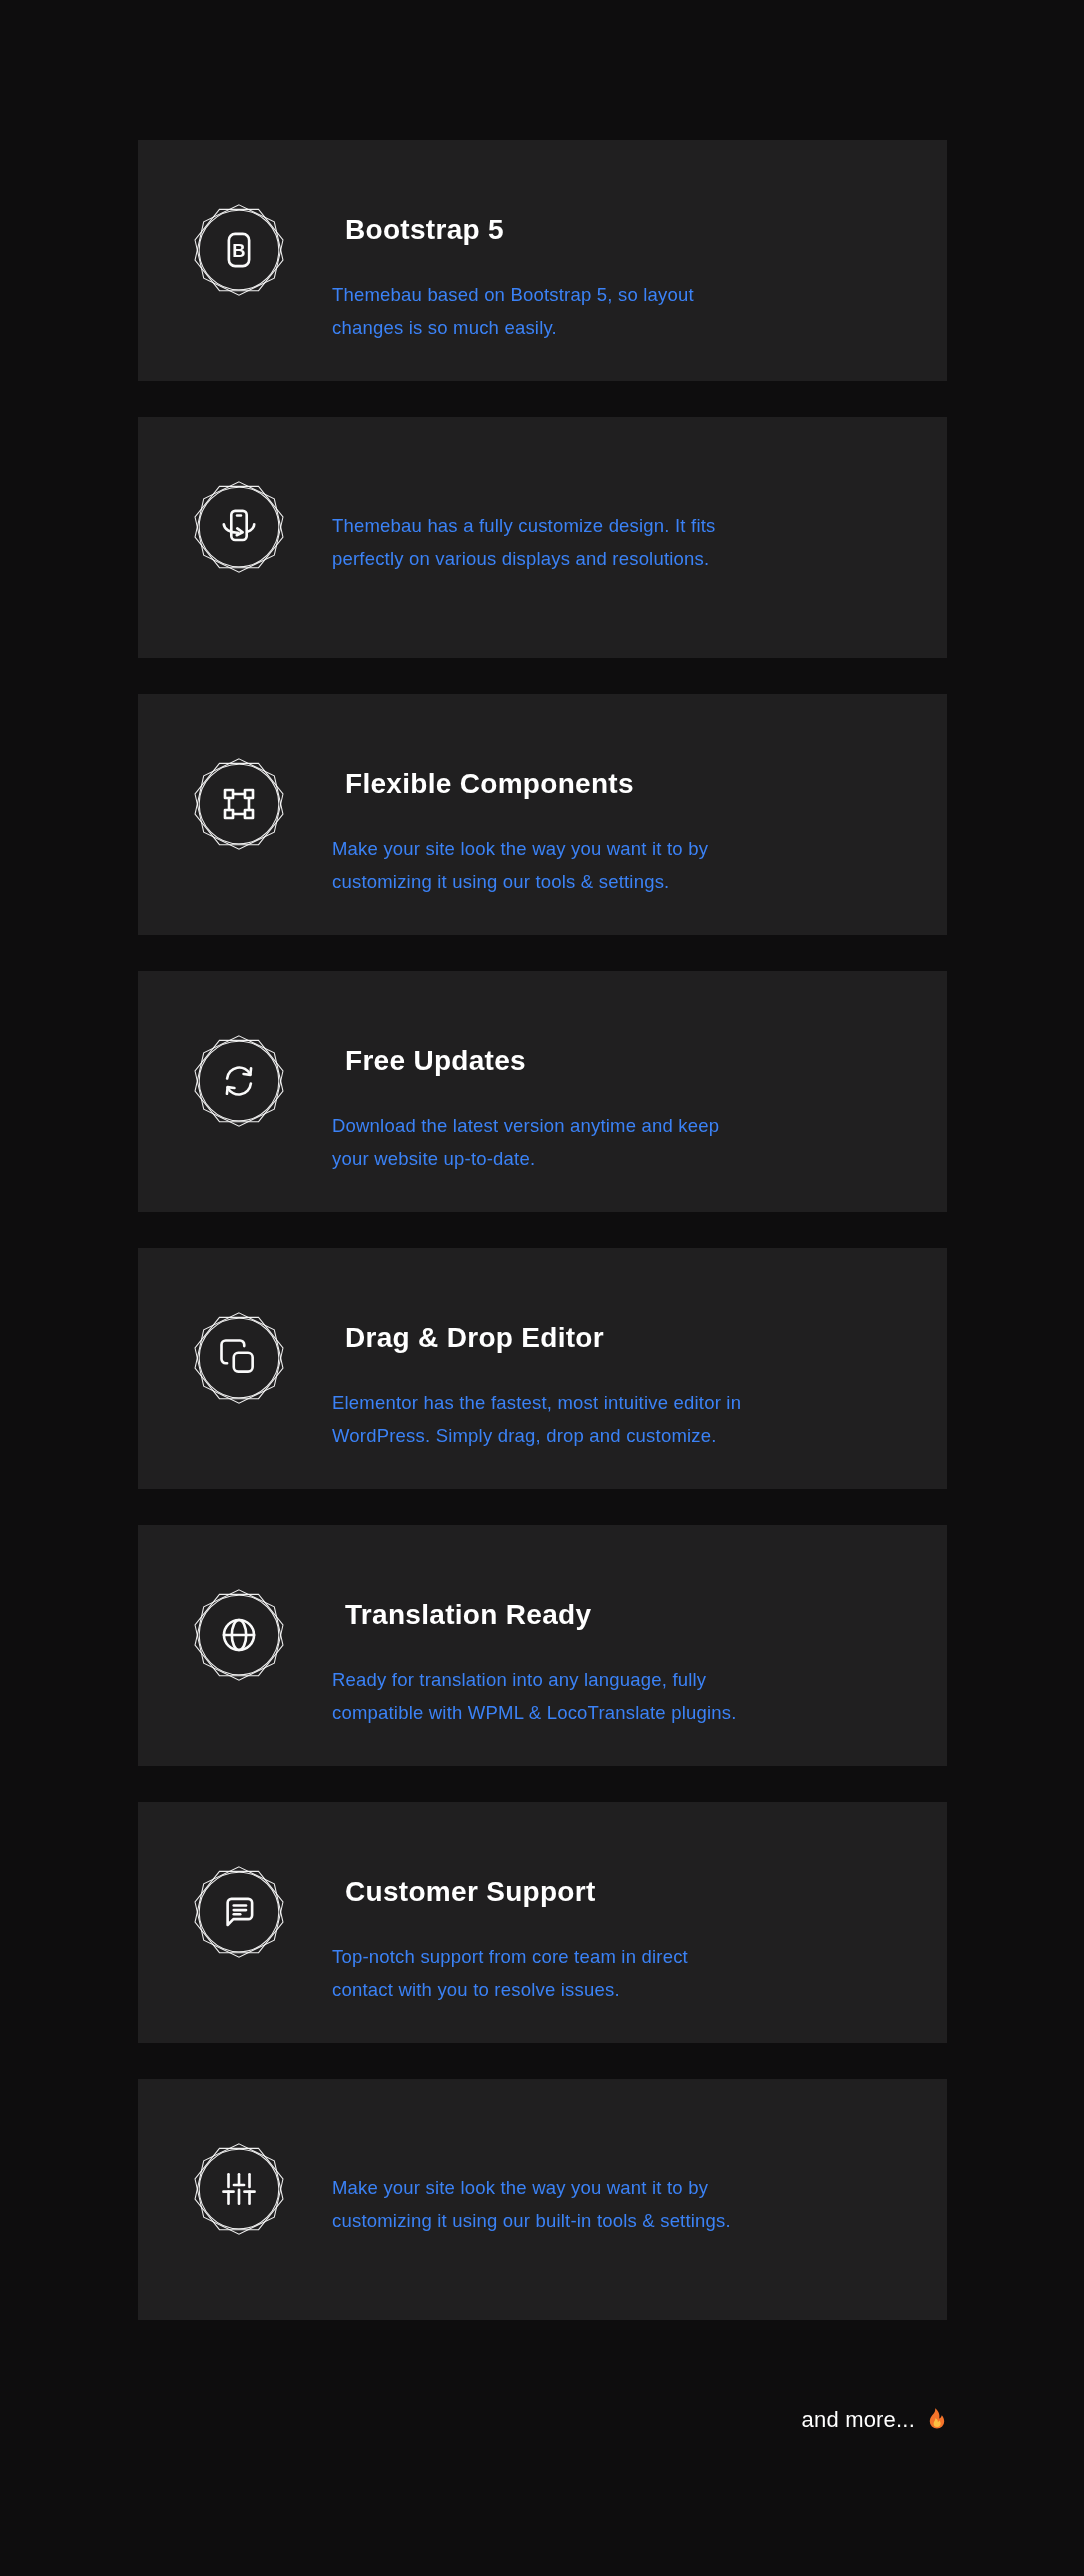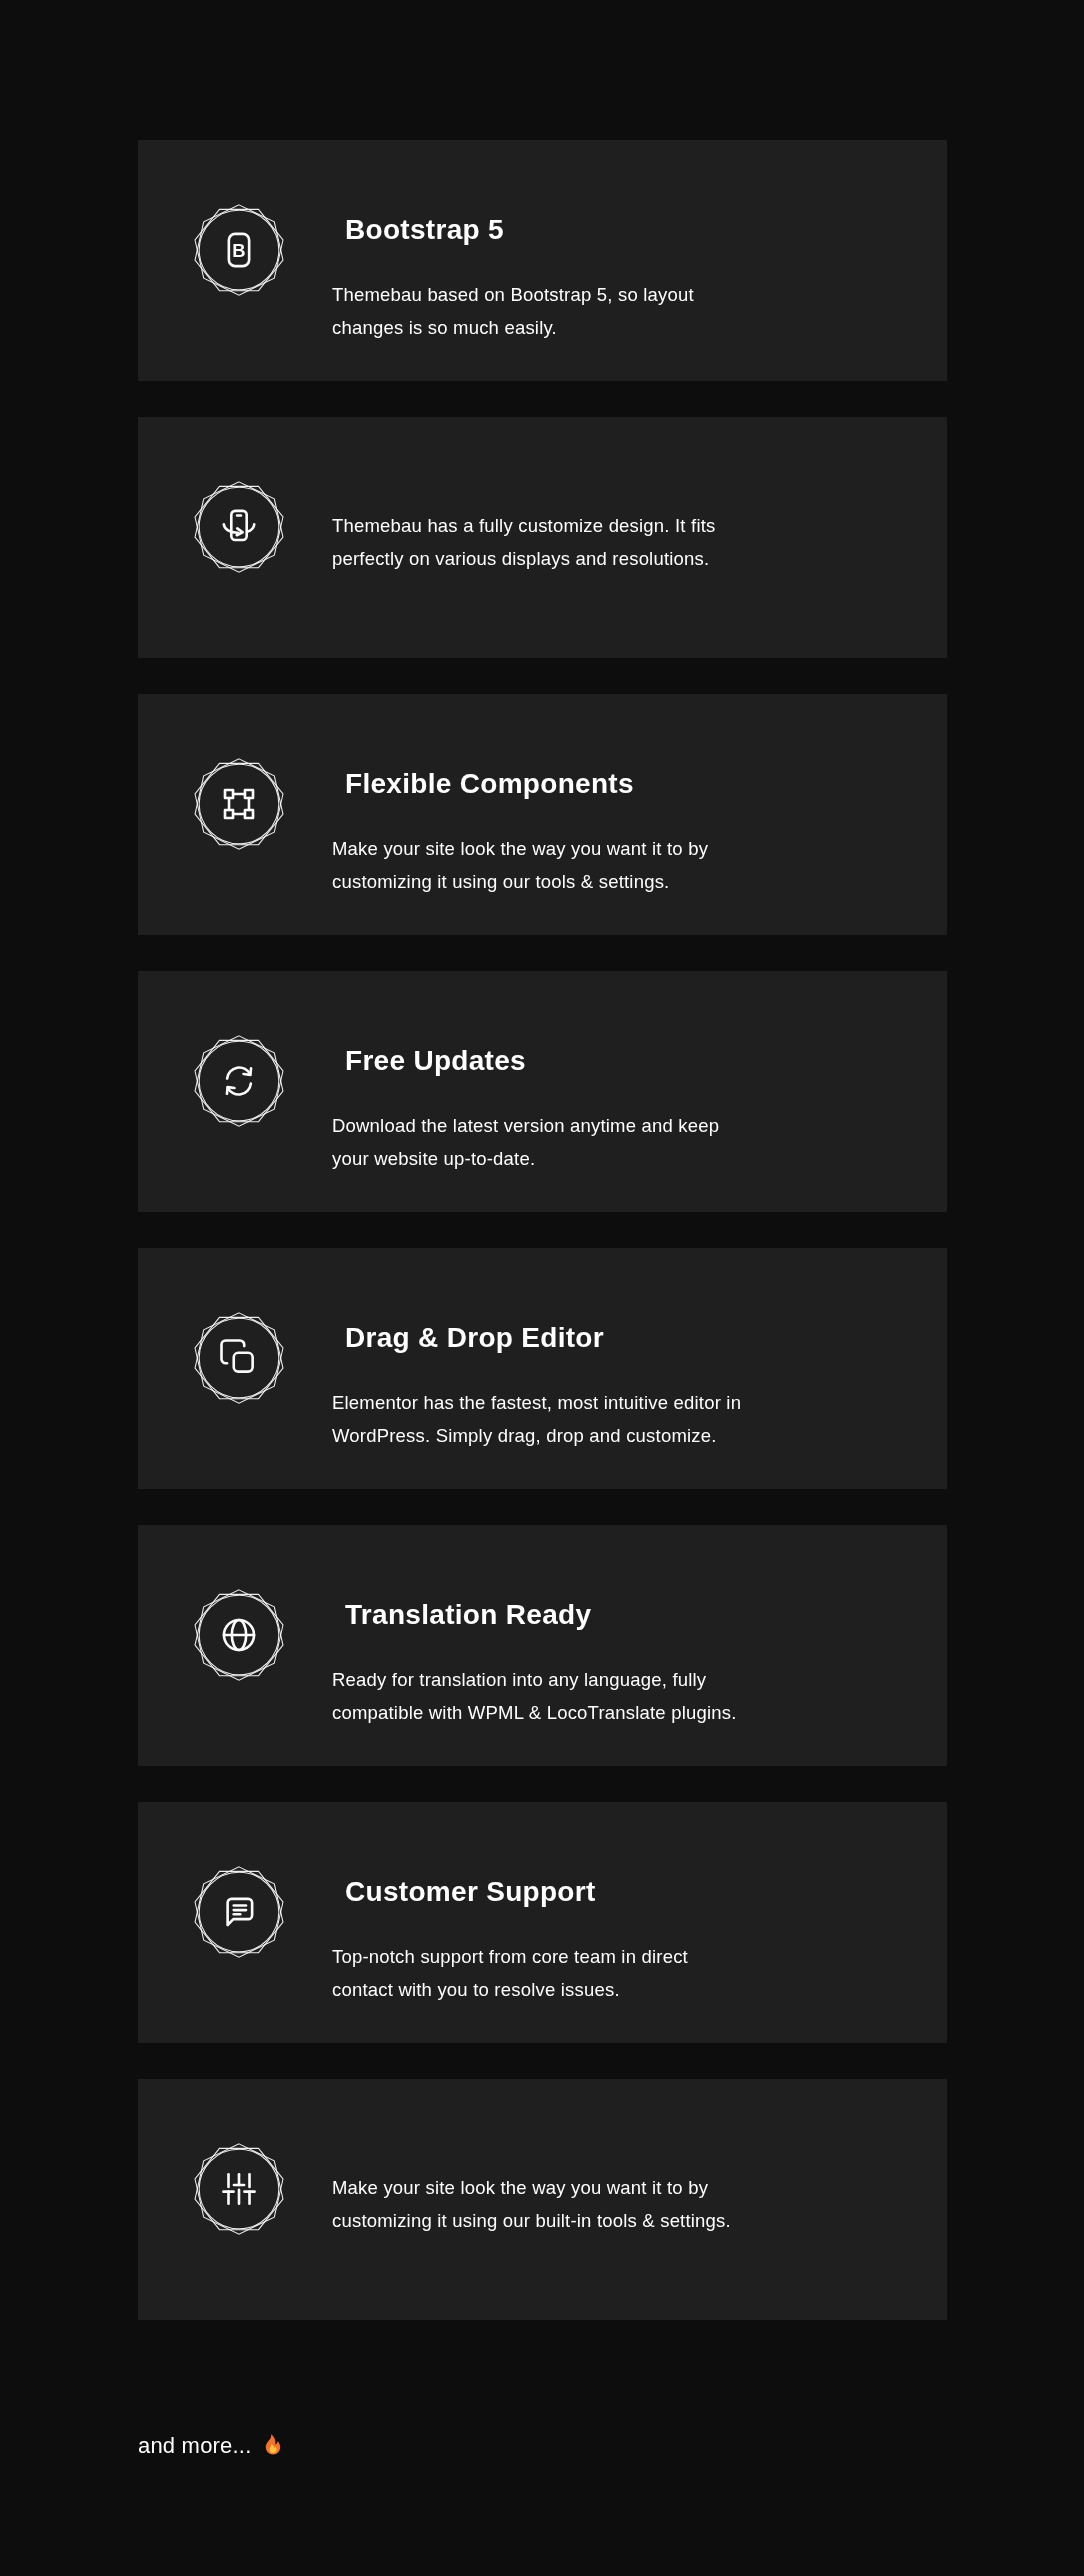--- a/index.html
+++ b/index.html
@@ -63,26 +63,26 @@
     font-weight: 600;
     letter-spacing: 0.3px;
     color: #ffffff;
   }
   .desc {
     margin: 32px 0 0;
     font-size: 18.5px;
     line-height: 33px;
     font-weight: 400;
     letter-spacing: 0.2px;
-    color: #ffffff;
+    color: #3b82f6;
     white-space: pre-line;
   }
   .footer {
-    margin-top: 113px;
-    text-align: left;
+    margin-top: 87px;
+    text-align: right;
     color: #ffffff;
     font-size: 22px;
     font-weight: 500;
     letter-spacing: 0.2px;
   }
   .footer .flame {
     width: 24px;
     height: 24px;
     vertical-align: -4.4px;
     margin-left: 8px;

